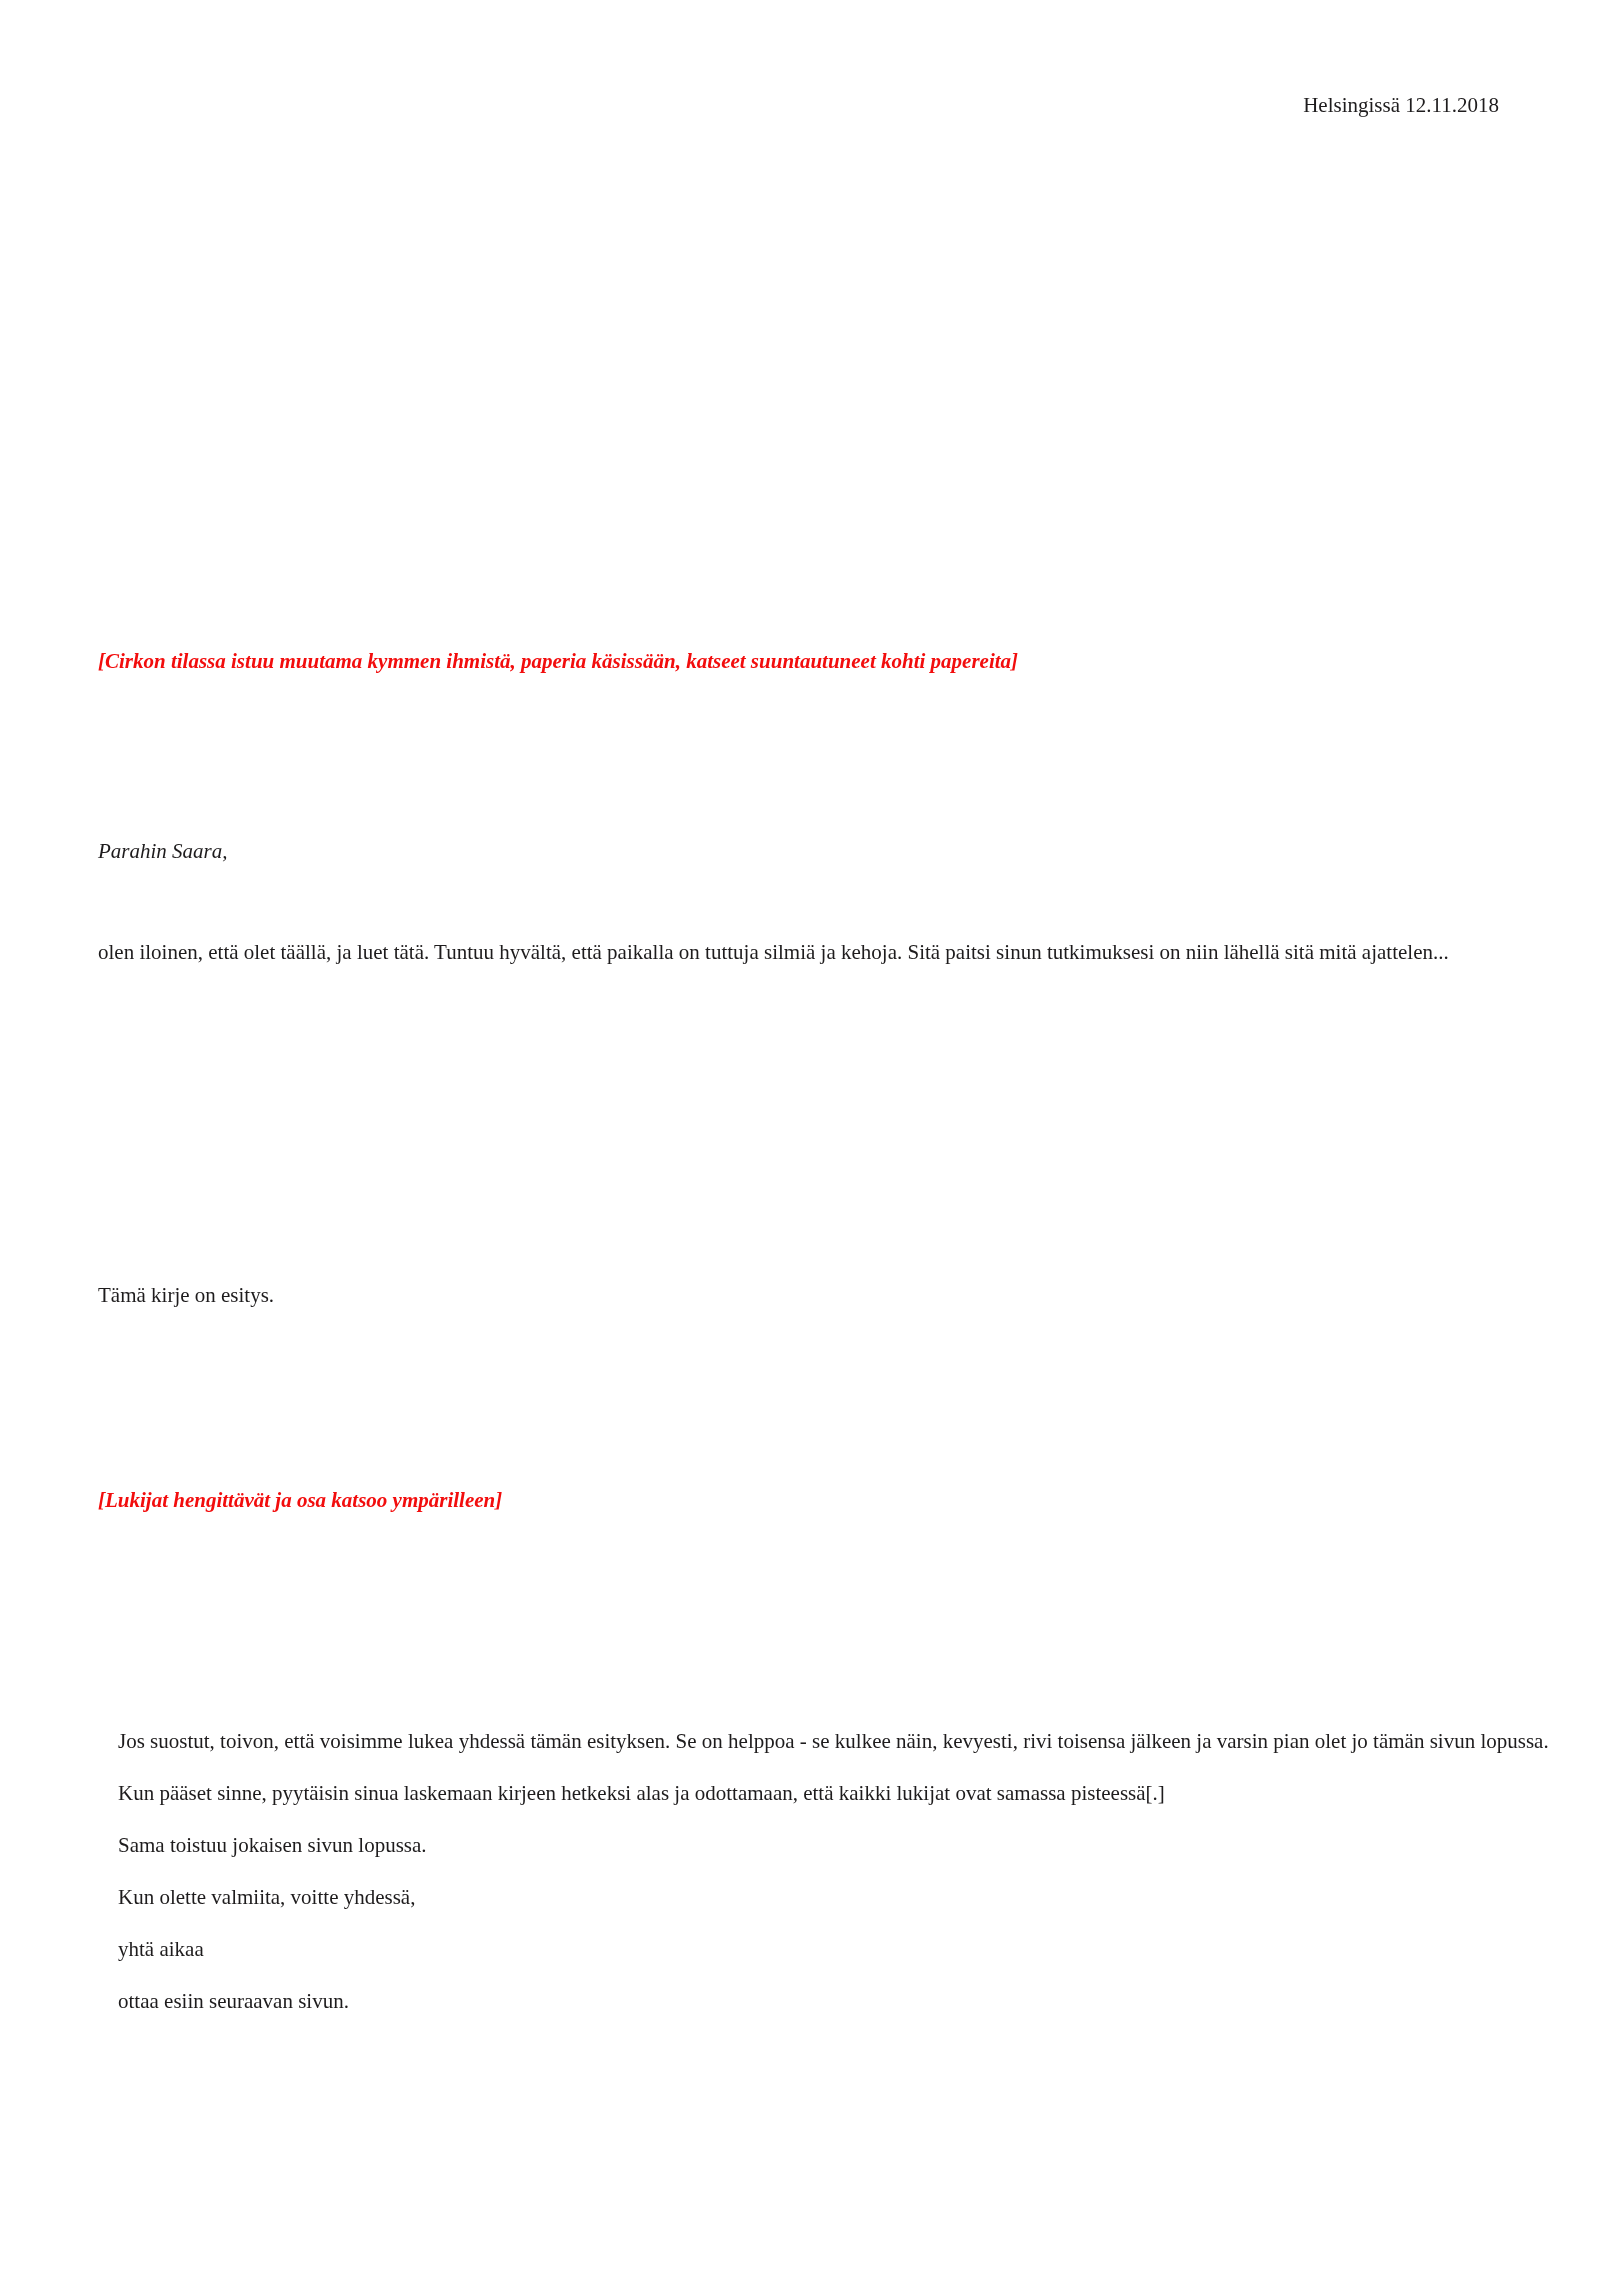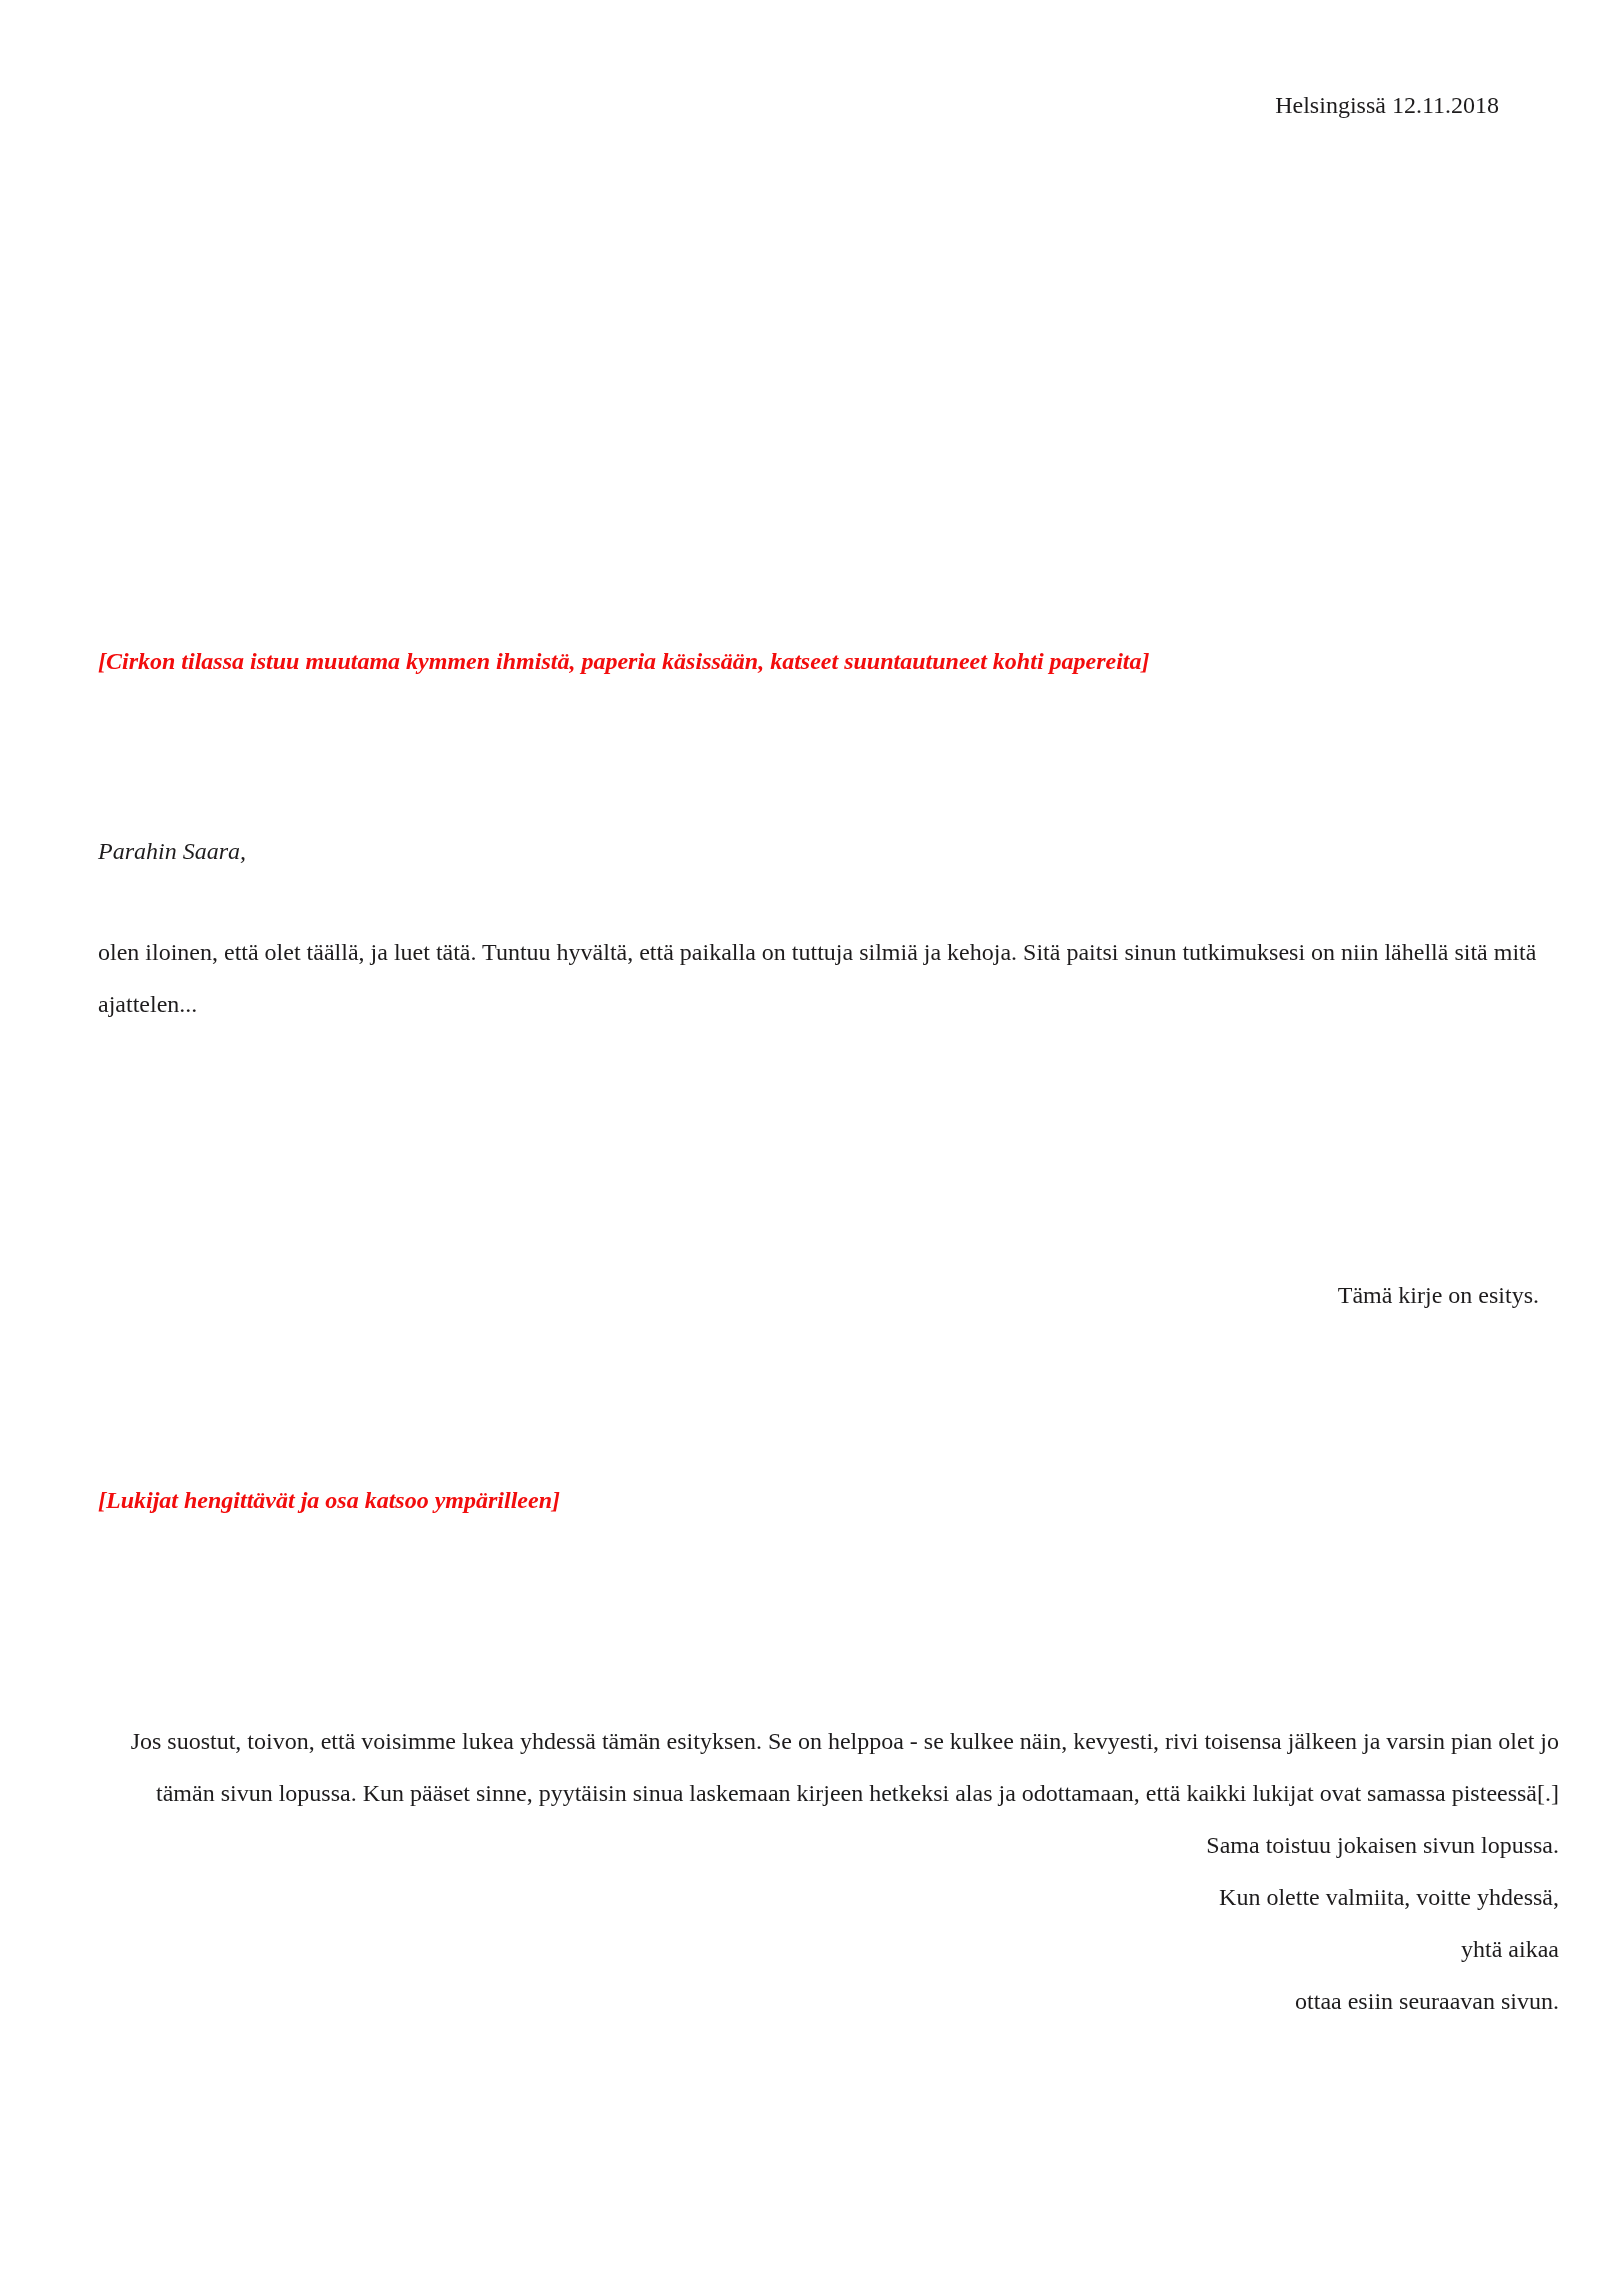--- a/index.html
+++ b/index.html
@@ -10,21 +10,21 @@
     :root {
       --stage-color: #f20d0d;
       --text-color: #1e1c1d;
     }
     .page {
       position: relative;
       width: 1621px;
       height: 2293px;
       background: #ffffff;
       font-family: "Liberation Serif", "DejaVu Serif", serif;
-      font-size: 24px;
+      font-size: 21px;
       color: var(--text-color);
       overflow: hidden;
     }
     .block {
       position: absolute;
       left: 98px;
       width: 1441px;
       line-height: 52px;
     }
     .date {
@@ -34,21 +34,20 @@
       text-align: right;
       line-height: 31px;
     }
     .stage {
       color: var(--stage-color);
       font-style: italic;
       font-weight: bold;
     }
     .line {
       display: block;
-      text-align: right;
     }
   </style>
 </head>
 <body>
 
 <div class="page">
 
   <div class="block date" style="top: 90px;">Helsingissä 12.11.2018</div>
 
   <div class="block stage" style="top: 635px;">[Cirkon tilassa istuu muutama kymmen ihmistä, paperia käsissään, katseet suuntautuneet kohti papereita]</div>

